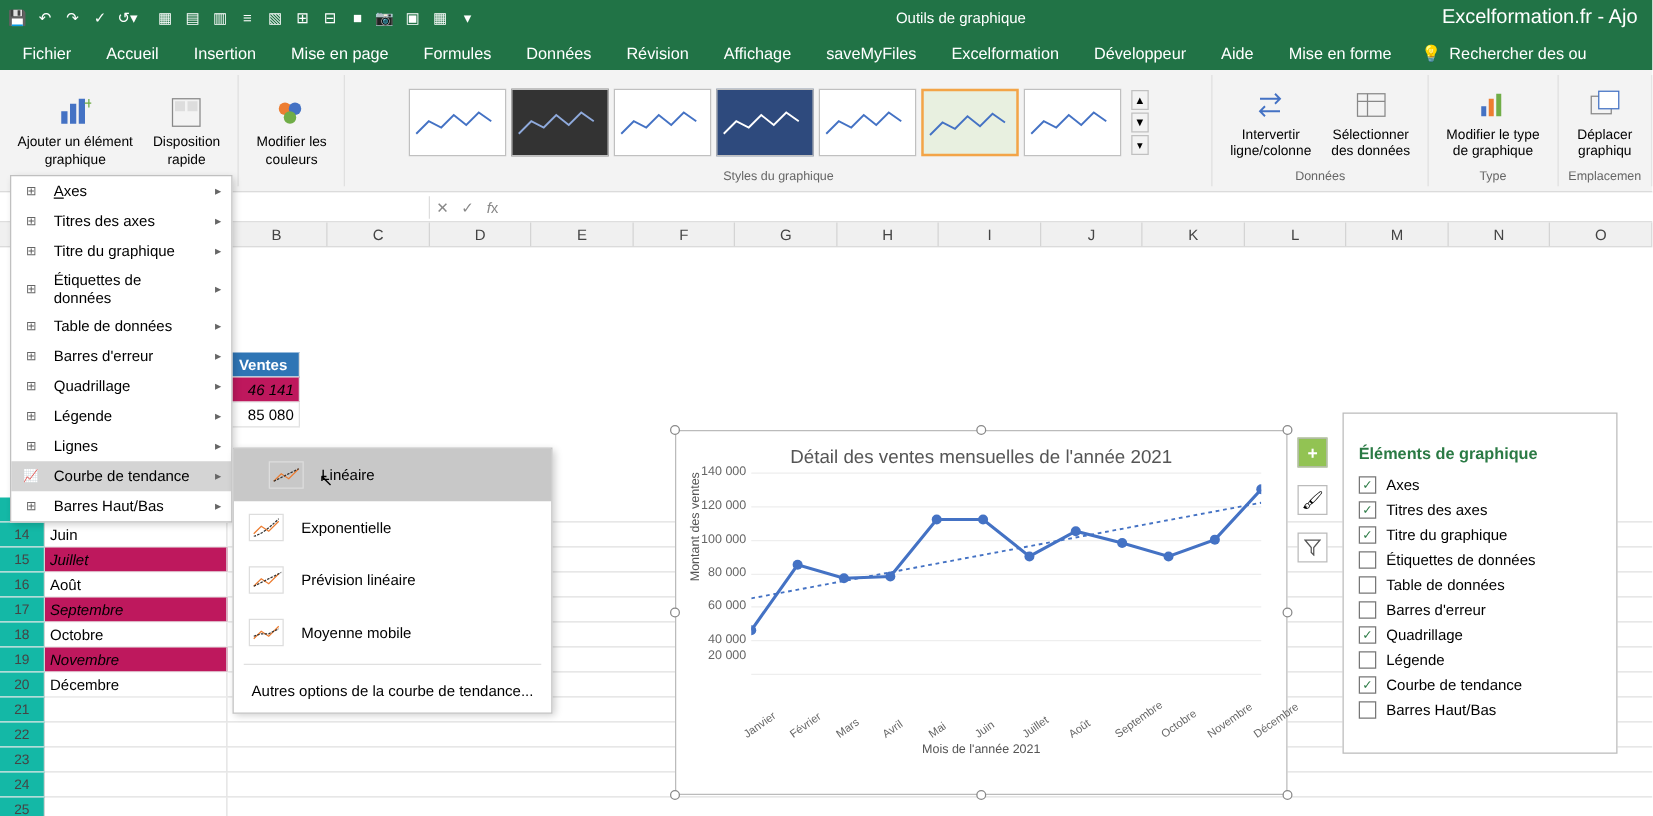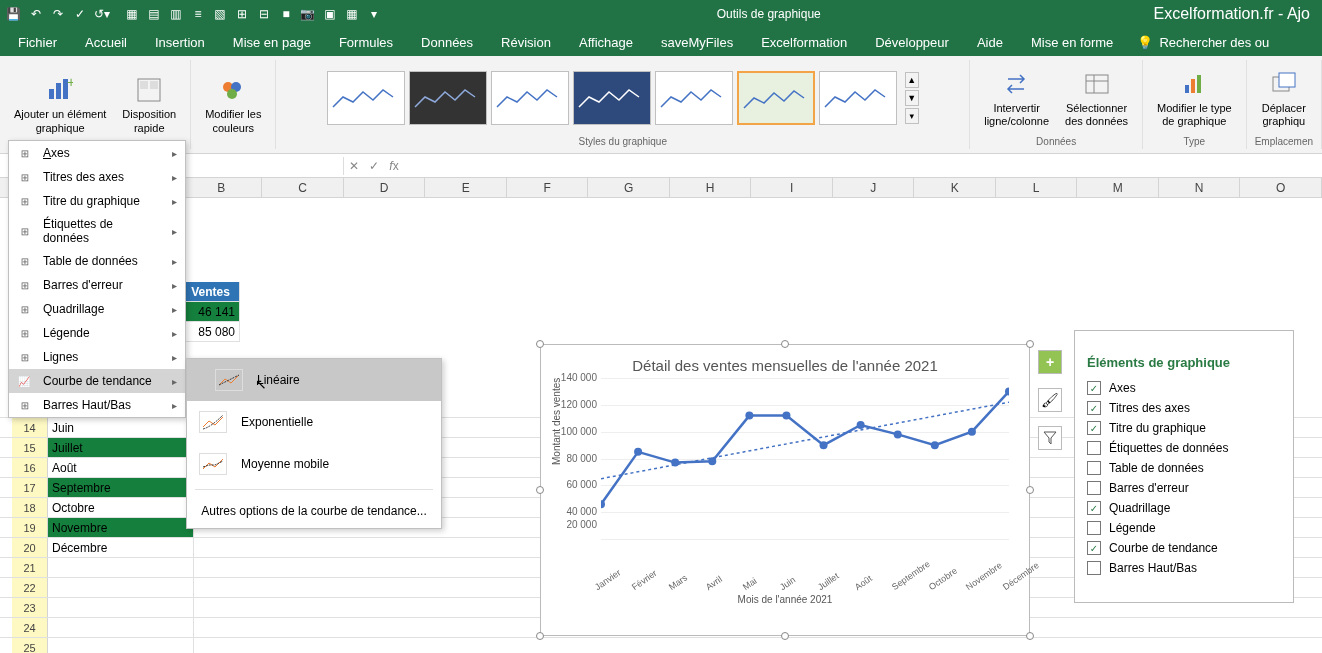--- a/index.html
+++ b/index.html
@@ -36,26 +36,26 @@
 .fb-icon { width: 20px; text-align: center; color: #888; font-size: 12px; }
 
 
 .col-headers { height: 20px; display: flex; border-bottom: 1px solid #d4d4d4; background: #f0f0f0; }
 .corner { width: 36px; border-right: 1px solid #d4d4d4; }
 .col-h { width: 82px; border-right: 1px solid #d4d4d4; text-align: center; font-size: 12px; color: #444; line-height: 20px; }
 
 
 .grid-area { position: absolute; top: 198px; left: 0; right: 0; bottom: 0; background: #fff; }
 .row { height: 20px; display: flex; border-bottom: 1px solid #e0e0e0; }
-.row-h { width: 36px; background: #fef9c3; border-right: 1px solid #d4d4d4; text-align: center; font-size: 11px; color: #444; line-height: 20px; margin-left: 12px; }
+.row-h { width: 36px; background: #14b8a6; border-right: 1px solid #d4d4d4; text-align: center; font-size: 11px; color: #444; line-height: 20px; }
 .cell { width: 82px; border-right: 1px solid #e0e0e0; font-size: 12px; padding: 0 4px; line-height: 20px; white-space: nowrap; overflow: hidden; }
 .cell.month { background: #d6e8f5; }
 .cell.val { text-align: right; }
 .cell.header-cell { background: #2f75b5; color: #fff; text-align: center; font-weight: bold; }
-.cell.stripe { background: #15803d; }
+.cell.stripe { background: #be185d; font-style: italic; }
 
 
 .dropdown-menu { position: absolute; top: 140px; left: 8px; width: 178px; background: #fff; border: 1px solid #c0c0c0; box-shadow: 2px 2px 6px rgba(0,0,0,0.2); z-index: 100; }
 .menu-item { display: flex; align-items: center; padding: 4px 8px; font-size: 12px; cursor: pointer; gap: 10px; }
 .menu-item.highlighted { background: #d4d4d4; }
 .menu-item .mi-icon { width: 16px; height: 16px; display: flex; align-items: center; justify-content: center; color: #666; font-size: 10px; }
 .menu-item .mi-arrow { margin-left: auto; color: #666; font-size: 10px; }
 .menu-underline { text-decoration: underline; }
 
 
@@ -454,20 +454,29 @@
       <span style="position:absolute;margin-left:40px;margin-top:8px;font-size:14px">↖</span>
     </div>
   <div class="sub-item">
       <span class="si-icon">
         <svg width="24" height="18">
           <polyline points="2,14 8,8 14,12 22,4" stroke="#ed7d31" fill="none"></polyline>
           <path d="M2 16 Q10 14 22 2" stroke="#333" fill="none" stroke-dasharray="2,1"></path>
         </svg>
       </span>
       <span>Exponentielle</span>
+    </div>
+  <div class="sub-item">
+      <span class="si-icon">
+        <svg width="24" height="18">
+          <polyline points="2,14 8,8 14,12 22,4" stroke="#ed7d31" fill="none"></polyline>
+          <line x1="2" y1="14" x2="26" y2="2" stroke="#333" stroke-dasharray="2,1"></line>
+        </svg>
+      </span>
+      <span>Prévision linéaire</span>
     </div>
   <div class="sub-item">
       <span class="si-icon">
         <svg width="24" height="18">
           <polyline points="2,14 8,8 14,12 22,4" stroke="#ed7d31" fill="none"></polyline>
           <polyline points="2,12 8,10 14,10 22,6" stroke="#333" fill="none" stroke-dasharray="2,1"></polyline>
         </svg>
       </span>
       <span>Moyenne mobile</span>
     </div>

